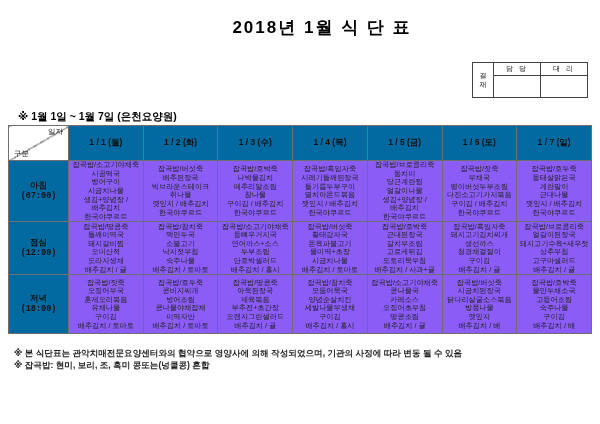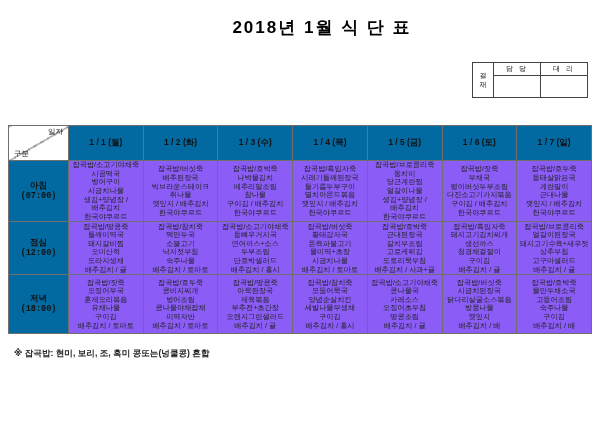--- a/index.html
+++ b/index.html
@@ -71,20 +71,21 @@
       <td class="role">담 당</td>
       <td class="role">대 리</td>
     </tr>
     <tr>
       <td class="blank"></td>
       <td class="blank"></td>
     </tr>
   </tbody>
     </table>
 
+  <div class="subtitle">※ 1월 1일 ~ 1월 7일 (은천요양원)</div>
 
   <table class="menu">
     <colgroup>
       <col style="width:60px">
         <col>
         <col>
         <col>
         <col>
         <col>
         <col>
@@ -246,16 +247,17 @@
 물만두채소국
 고등어조림
 숙주나물
 구이김
 배추김치 / 배</td>
     </tr>
   </tbody>
     </table>
 
   <div class="footnotes">
+    <div>※ 본 식단표는 관악치매전문요양센터와의 협약으로 영양사에 의해 작성되었으며, 기관의 사정에 따라 변동 될 수 있음</div>
     <div>※ 잡곡밥: 현미, 보리, 조, 흑미 콩또는(넝쿨콩) 혼합</div>
   </div>
 
 </div>
 
 </body></html>

